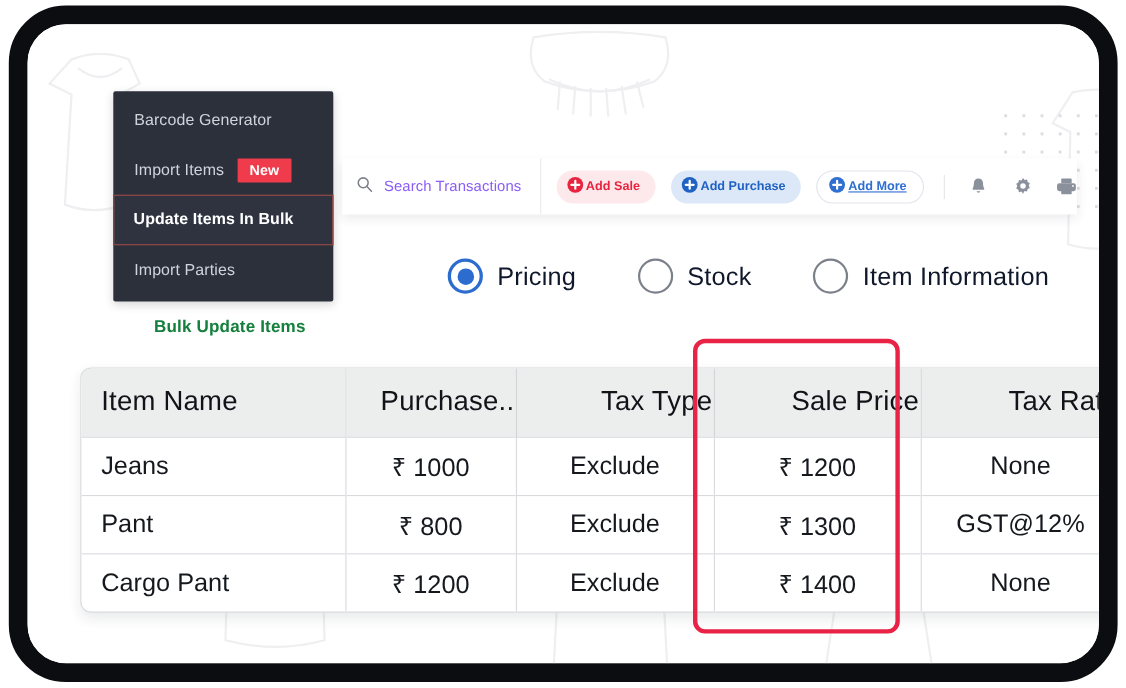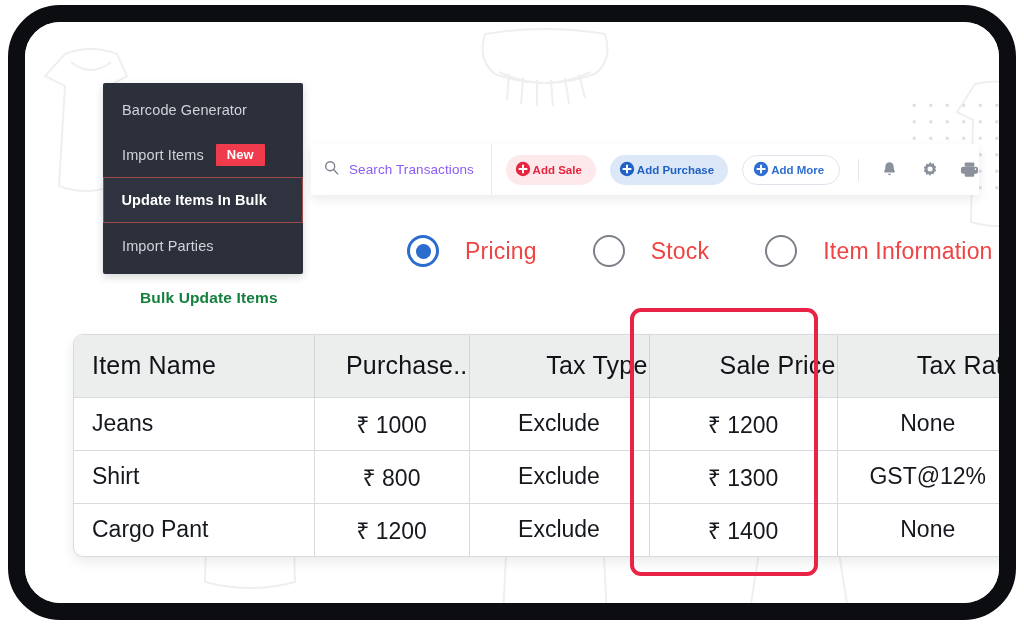--- a/index.html
+++ b/index.html
@@ -143,21 +143,21 @@
     gap: 2px;
     height: 30px;
     border-radius: 16px;
     padding: 0 14px 0 9px;
     font-size: 11.5px;
     font-weight: bold;
     white-space: nowrap;
   }
   .pill-sale     { background: #fde9ec; color: #e8243f; margin-left: 14px; }
   .pill-purchase { background: #dce8f8; color: #1f62c4; margin-left: 14px; }
-  .pill-more     { background: #ffffff; color: #2f6fd0; border: 1px solid #dfe4ec; margin-left: 14px; padding: 0 15px 0 10px; }
+  .pill-more     { background: #ffffff; color: #2f6fd0; border: 1px solid #dfe4ec; margin-left: 14px; padding: 0 15px 0 10px; text-decoration: underline; }
 
   .plus-ic { flex: none; display: block; }
 
   .tool-div {
     width: 1px;
     height: 22px;
     background: #e4e6ea;
     margin-left: 18px;
   }
   .tool-ic {
@@ -188,23 +188,23 @@
     border: 2.6px solid #7b8089;
     flex: none;
     display: flex;
     align-items: center;
     justify-content: center;
     background: #ffffff;
   }
   .radio-opt.selected .radio-mark { border-color: #2b6cce; border-width: 3px; }
   .radio-dot { width: 15px; height: 15px; border-radius: 50%; background: #2b6cce; }
   .radio-label {
-    margin-left: 26px;
+    margin-left: 13px;
     font-size: 23px;
-    color: #ef4444;
+    color: #0f172a;
     letter-spacing: 0.2px;
     white-space: nowrap;
   }
 
   
   .bulk-caption {
     position: absolute;
     left: 115px;
     top: 267px;
     font-size: 15.5px;
@@ -448,21 +448,21 @@
           </thead>
           <tbody>
             <tr>
               <td>Jeans</td>
               <td class="c-center">₹ 1000</td>
               <td class="c-center">Exclude</td>
               <td class="c-center">₹ 1200</td>
               <td class="c-center">None</td>
             </tr>
             <tr>
-              <td>Shirt</td>
+              <td>Pant</td>
               <td class="c-center">₹ 800</td>
               <td class="c-center">Exclude</td>
               <td class="c-center">₹ 1300</td>
               <td class="c-center">GST@12%</td>
             </tr>
             <tr>
               <td>Cargo Pant</td>
               <td class="c-center">₹ 1200</td>
               <td class="c-center">Exclude</td>
               <td class="c-center">₹ 1400</td>

